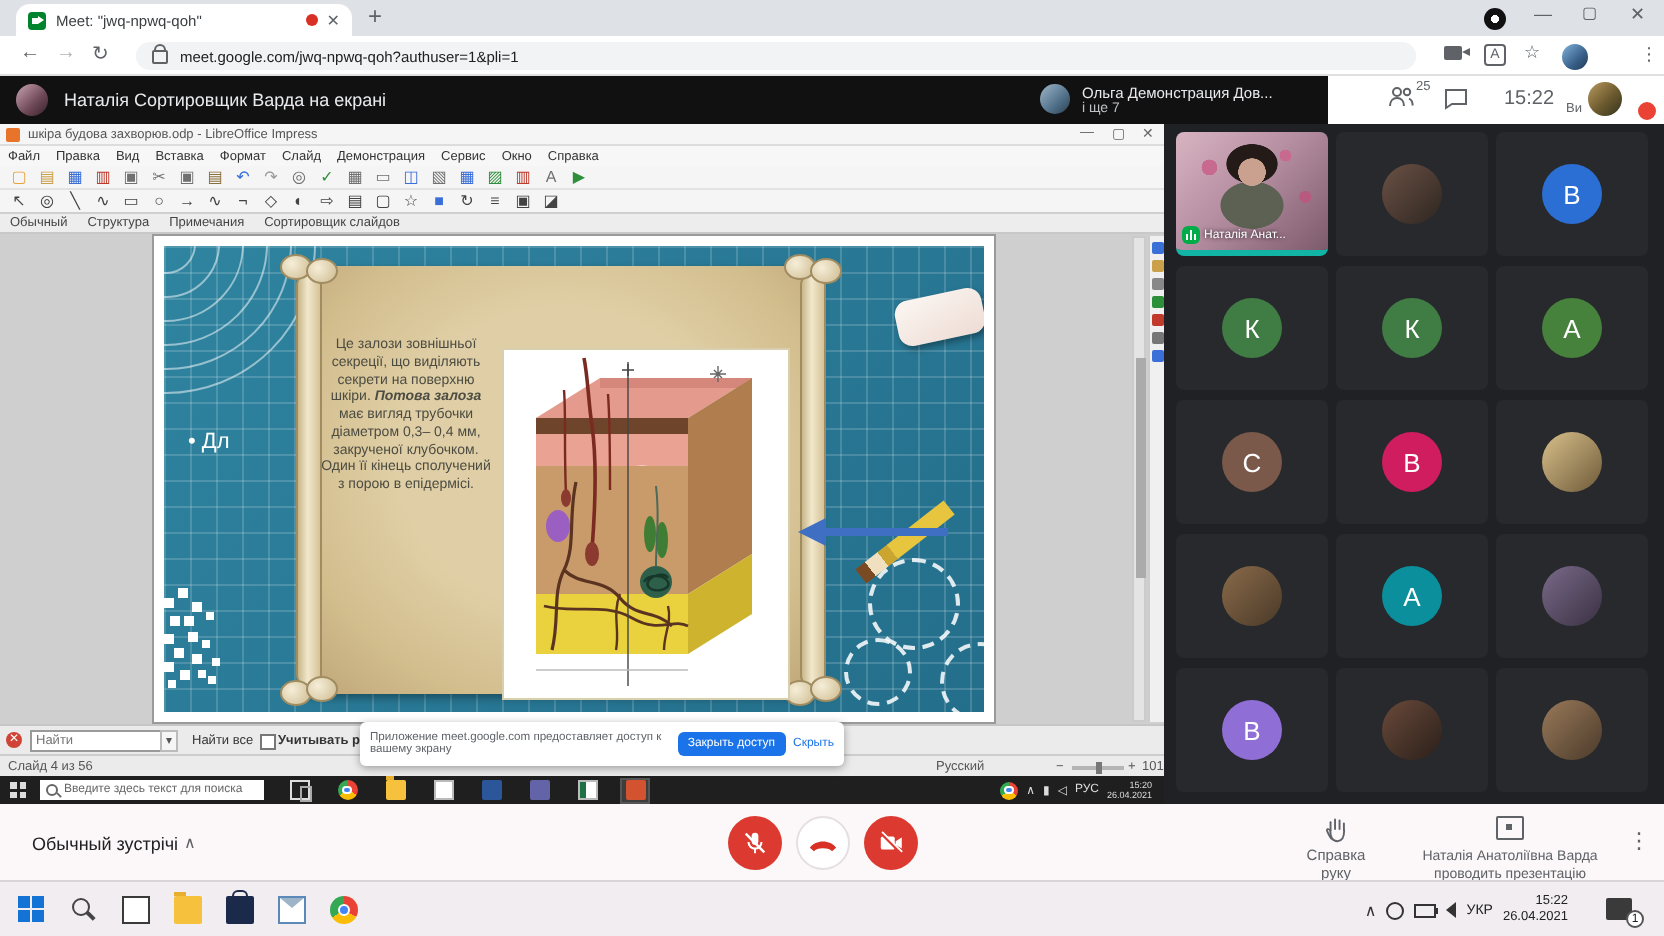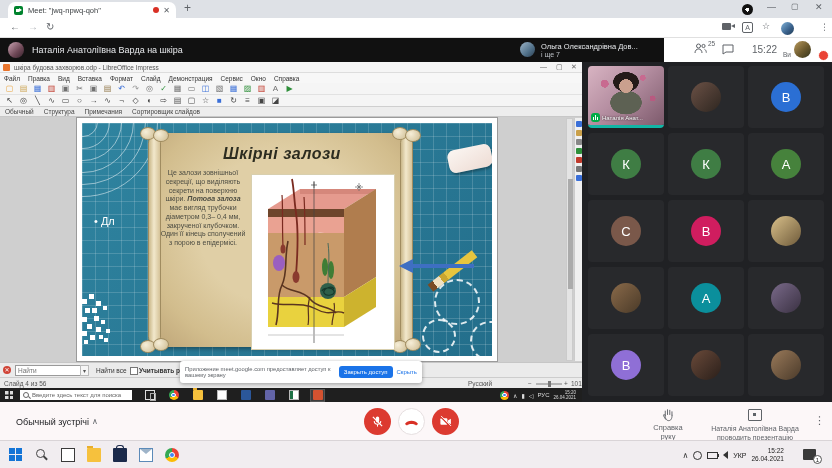--- a/index.html
+++ b/index.html
@@ -285,33 +285,37 @@
     <span id="rec-ind"></span>
     <span class="wc" id="wc-min">—</span>
     <span class="wc" id="wc-max">▢</span>
     <span class="wc" id="wc-close">✕</span>
   </div>
 
   <div id="addrbar">
     <span class="nav-g" id="nav-back">←</span>
     <span class="nav-g" id="nav-fwd">→</span>
     <span class="nav-g" id="nav-reload">↻</span>
+    <div id="urlpill">
+      <span class="lock"></span>
+      <span id="url-text">meet.google.com/jwq-npwq-qoh?authuser=1&amp;pli=1</span>
+    </div>
     <span class="addr-ic" id="ic-cam"></span>
     <span class="addr-ic" id="ic-translate">A</span>
     <span class="addr-ic" id="ic-star">☆</span>
     <span class="addr-ic" id="ic-avatar"></span>
     <span class="addr-ic" id="ic-kebab">⋮</span>
   </div>
 
   <div id="meet-header">
     <div id="mh-white"></div>
     <span id="mh-avatar"></span>
-    <span id="mh-name">Наталія Анатоліївна Варда на шкіра</span>
+    <span id="mh-name">Наталія Сортировщик Варда на екрані</span>
     <span id="mh-pin-avatar"></span>
-    <span id="mh-pin-name">Ольга Олександрівна Дов...</span>
+    <span id="mh-pin-name">Ольга Демонстрация Дов...</span>
     <span id="mh-pin-more">і ще 7</span>
     <span id="mh-people">
       <svg width="13" height="11" viewBox="0 0 13 11">
           <circle cx="4.5" cy="3" r="2" fill="none" stroke="#5f6368"></circle>
           <path d="M1 10c0-2.5 1.5-4 3.5-4s3.5 1.5 3.5 4" fill="none" stroke="#5f6368"></path>
           <circle cx="9.5" cy="3" r="1.6" fill="none" stroke="#5f6368"></circle>
           <path d="M10.5 6.3c1.2.5 1.8 1.8 1.8 3.4" fill="none" stroke="#5f6368"></path>
         </svg>
     </span>
     <span id="mh-people-count">25</span>
@@ -448,21 +452,20 @@
             <div class="knob" style="left:13px;bottom:2px;"></div>
         </div>
         <div class="bone" style="left:310px;top:4px;height:226px;">
           <div class="bone-shaft"></div>
           <div class="knob" style="left:0;top:0;"></div>
             <div class="knob" style="left:13px;top:2px;"></div>
           <div class="knob" style="left:0;bottom:0;"></div>
             <div class="knob" style="left:13px;bottom:2px;"></div>
         </div>
 
-        <div id="slide-title">Шкірні залози</div>
         <div id="slide-body"><span>Це залози зовнішньої секреції, що виділяють секрети на поверхню шкіри. </span><b>Потова залоза</b><span> має вигляд трубочки діаметром 0,3– 0,4 мм, закрученої клубочком. Один її кінець сполучений з порою в епідермісі.</span></div>
 
         <div id="diagram">
           <svg width="142" height="174" viewBox="0 0 142 174">
             <rect x="0" y="0" width="142" height="174" fill="#ffffff"></rect>
 
             <polygon points="16,34 92,34 124,14 48,14" fill="#e59a8e"></polygon>
             <polygon points="48,14 124,14 124,19 48,19" fill="#c97b6e" opacity="0.6"></polygon>
 
             <rect x="16" y="34" width="76" height="8" fill="#6e452b"></rect>

